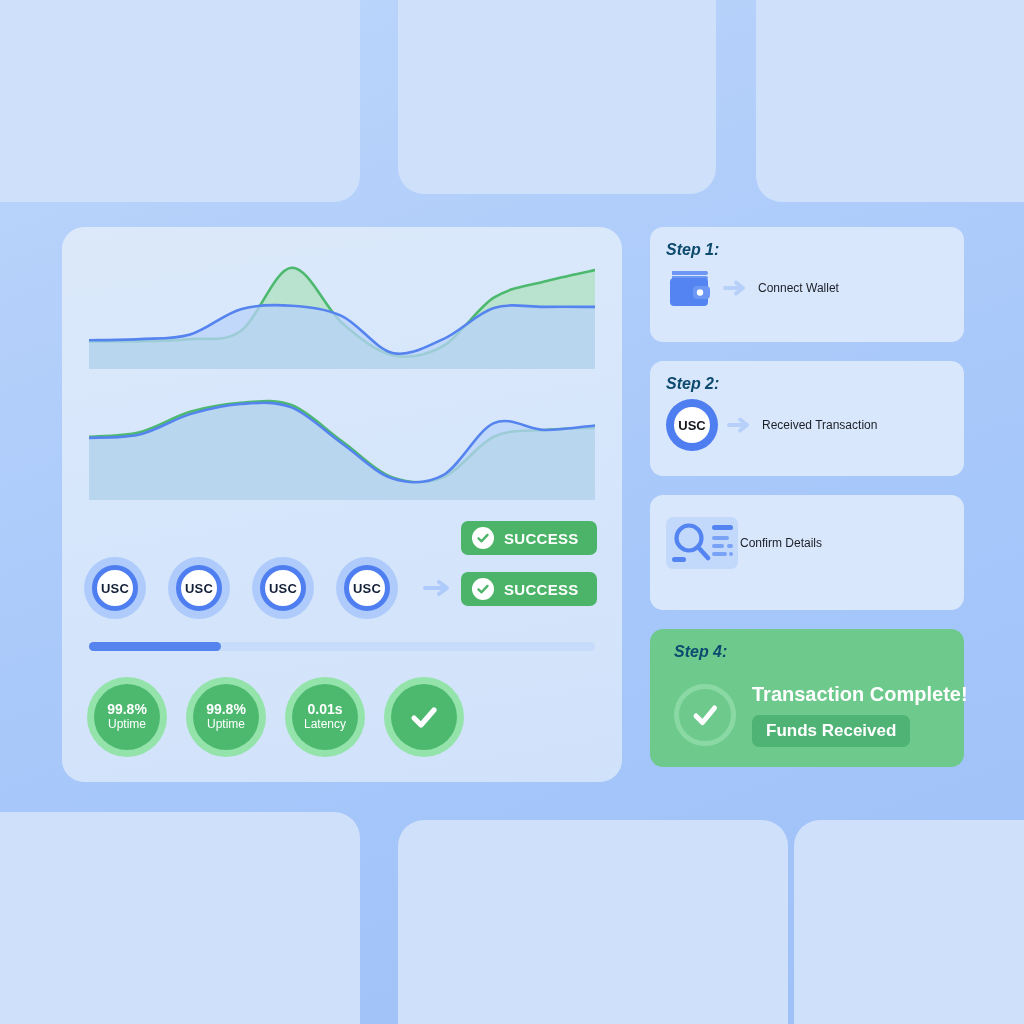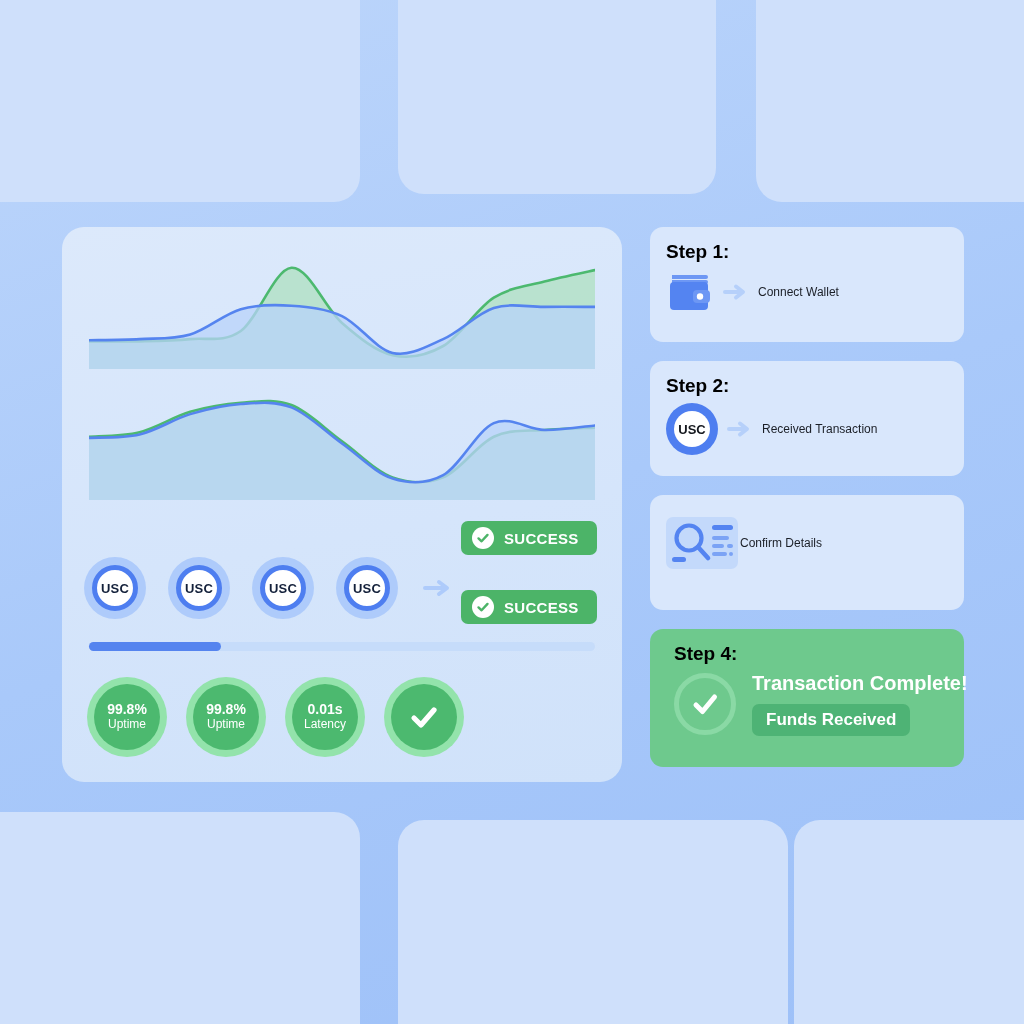--- a/index.html
+++ b/index.html
@@ -57,21 +57,21 @@
     border: 5px solid #4e7ef0;
     display: flex; align-items: center; justify-content: center;
     font-size: 13px; font-weight: bold; color: #13203a;
     letter-spacing: .2px;
   }
   #token-flow-arrow { width: 30px; height: 26px; margin-left: 2px; }
 
   
   #status-badges {
     position: absolute; left: 399px; top: 294px;
-    display: flex; flex-direction: column; gap: 35px;
+    display: flex; flex-direction: column; gap: 17px;
   }
   .badge {
     width: 136px; height: 34px; border-radius: 7px;
     background: #4cb468;
     display: flex; align-items: center; gap: 10px;
     padding-left: 11px;
   }
   .badge-check {
     width: 22px; height: 22px; border-radius: 50%;
     background: #fff;
@@ -119,37 +119,37 @@
     display: flex; flex-direction: column; gap: 19px;
   }
   .step-card {
     position: relative;
     border-radius: 13px;
     background: #d9e7fc;
     padding: 14px 16px 16px;
   }
   .step-card.step-4 { background: #6ec98d; height: 138px; padding-left: 24px; }
   .step-card:not(.step-4) { height: 115px; }
-  .step-label { font-size: 19px; font-weight: bold; color: #000000; }
+  .step-label { font-size: 16px; font-weight: bold; color: #0c4a6e; font-style: italic; }
   .step-body {
     display: flex; align-items: center;
     margin-top: 6px;
   }
   .step-icon { flex: none; display: flex; align-items: center; justify-content: center; }
   .step-arrow { width: 28px; height: 22px; flex: none; margin: 0 8px; }
   .step-text { font-size: 12px; color: #1b1f27; }
 
   .coin-icon { width: 52px; height: 52px; border-radius: 50%; background: #4e7ef0;
                display: flex; align-items: center; justify-content: center; }
   .coin-icon-inner { width: 36px; height: 36px; border-radius: 50%; background: #fff;
                      display: flex; align-items: center; justify-content: center;
                      font-size: 13px; font-weight: bold; color: #15181e; }
 
   
-  .step4-body { display: flex; align-items: center; margin-top: 7px; }
+  .step4-body { display: flex; align-items: center; margin-top: 22px; }
   .step4-check {
     width: 62px; height: 62px; border-radius: 50%;
     border: 5px solid #8ad9a5; flex: none;
     display: flex; align-items: center; justify-content: center;
   }
   .step4-check svg { width: 32px; height: 32px; }
   .step4-right { margin-left: 16px; }
   .step4-title { color: #fff; font-size: 20px; font-weight: bold; white-space: nowrap; }
   .step4-pill {
     display: inline-block; margin-top: 9px;

